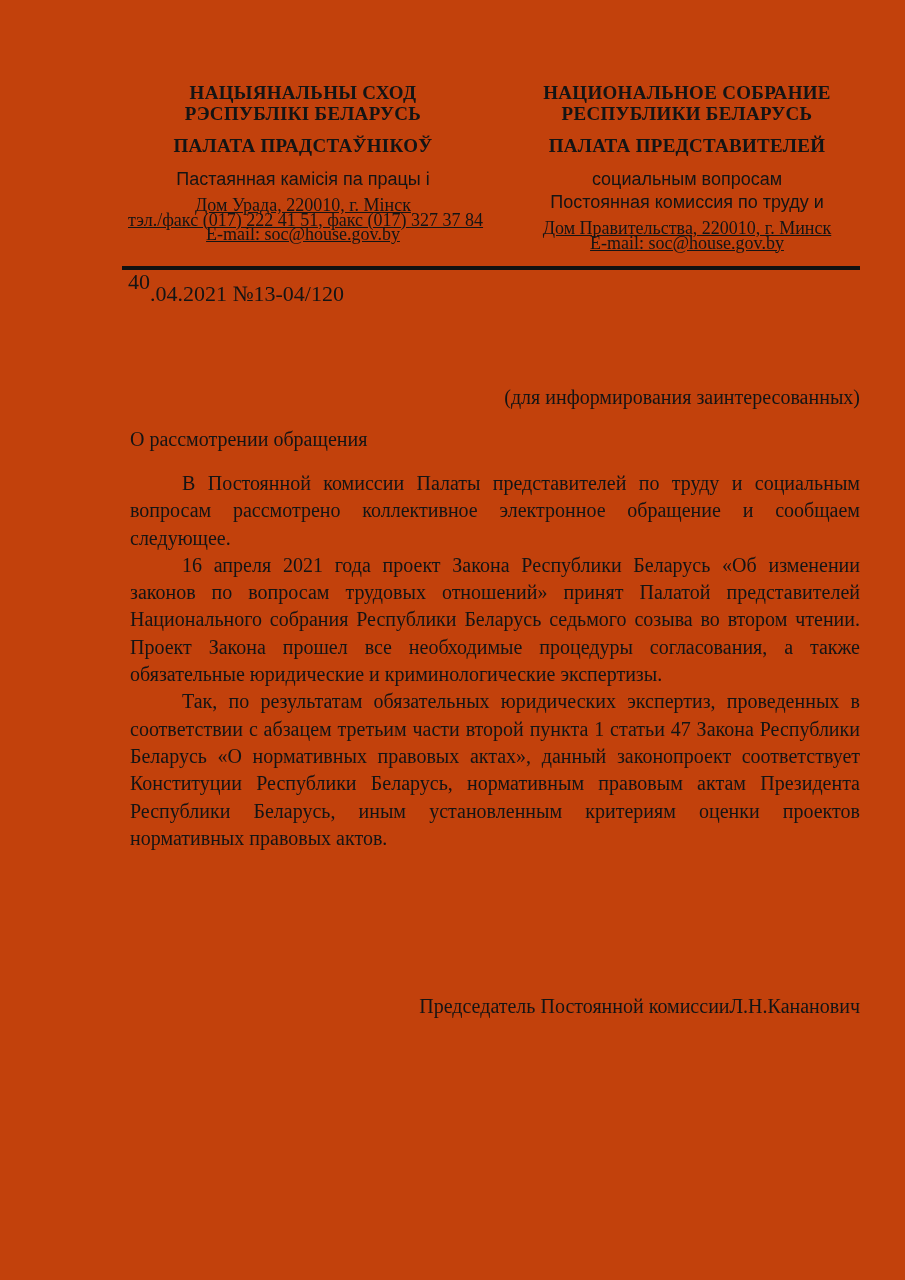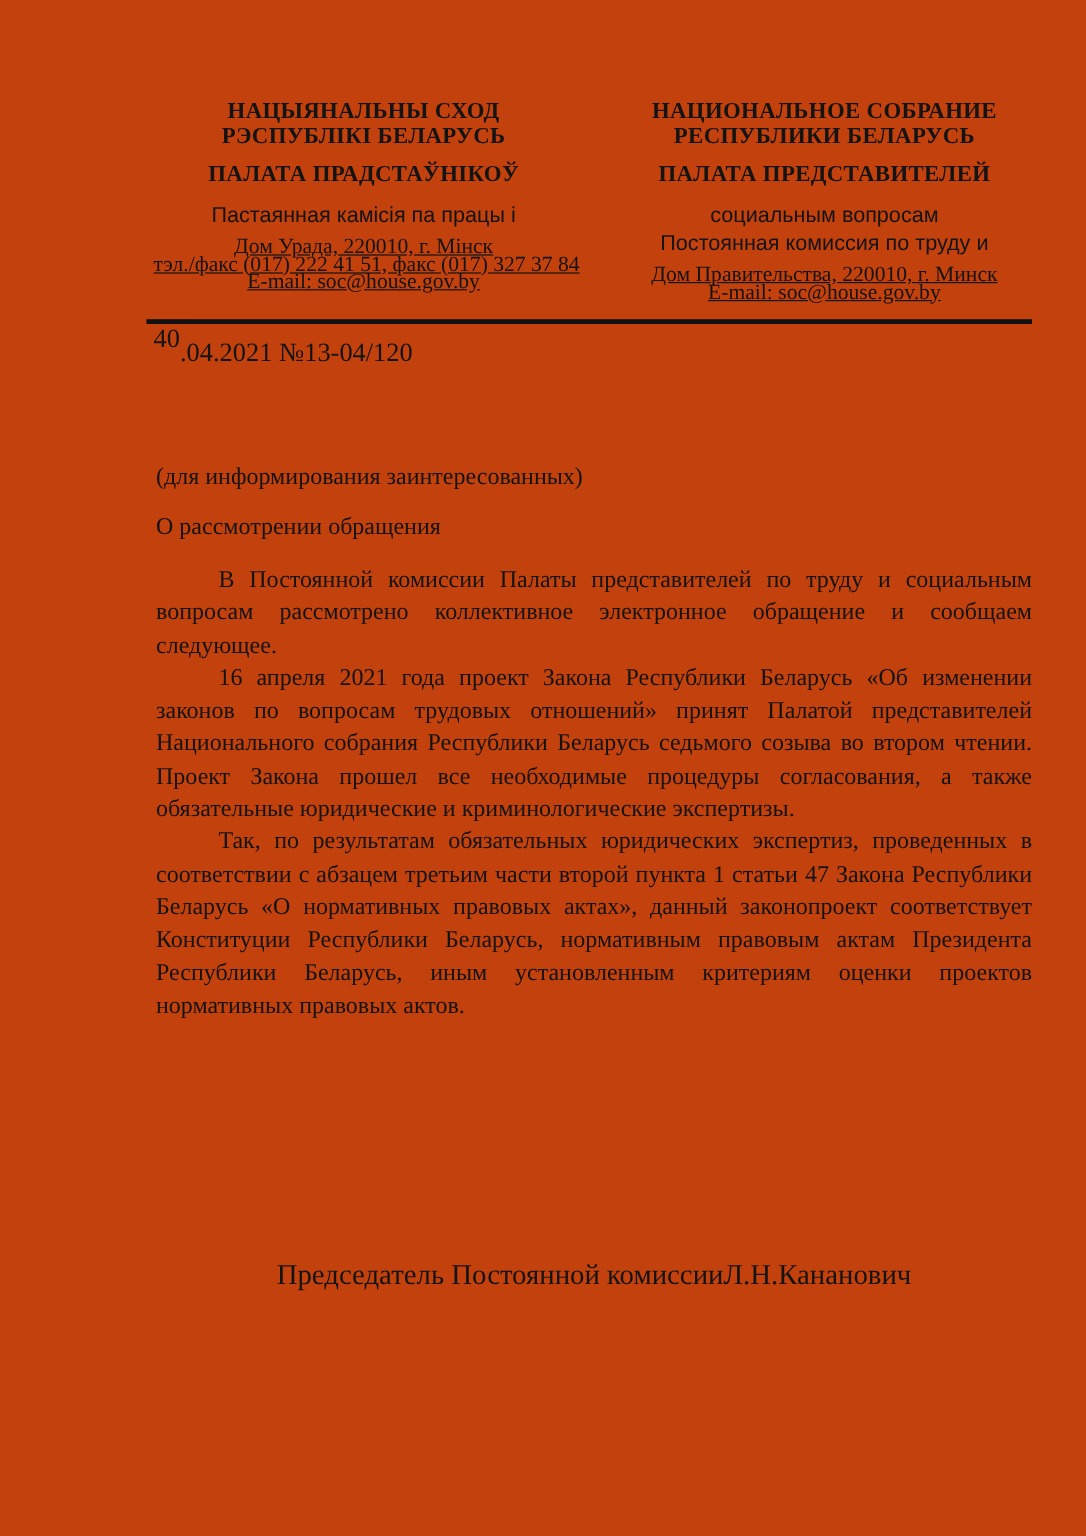--- a/index.html
+++ b/index.html
@@ -65,20 +65,21 @@
     white-space: nowrap;
   }
   .ref-day { position: relative; top: -12px; }
 
   
   .recipient-note {
     position: absolute;
     top: 386px;
     left: 130px;
     width: 730px;
+    text-align: right;
     font-size: 20px;
   }
 
   
   .subject-line {
     position: absolute;
     top: 428px;
     left: 130px;
     font-size: 20px;
   }
@@ -91,26 +92,26 @@
     width: 730px;
     font-size: 20px;
     line-height: 27.3px;
     text-align: justify;
   }
   .body-text p { margin: 0; text-indent: 52px; }
 
   
   .signature {
     position: absolute;
-    top: 1050px;
+    top: 995px;
     left: 130px;
     width: 730px;
     display: flex;
-    justify-content: center;
-    font-size: 24px;
+    justify-content: flex-end;
+    font-size: 20px;
   }
 </style>
 </head>
 <body>
 
 <div class="page">
 
   <div class="letterhead">
 
     <div class="lh-col">

